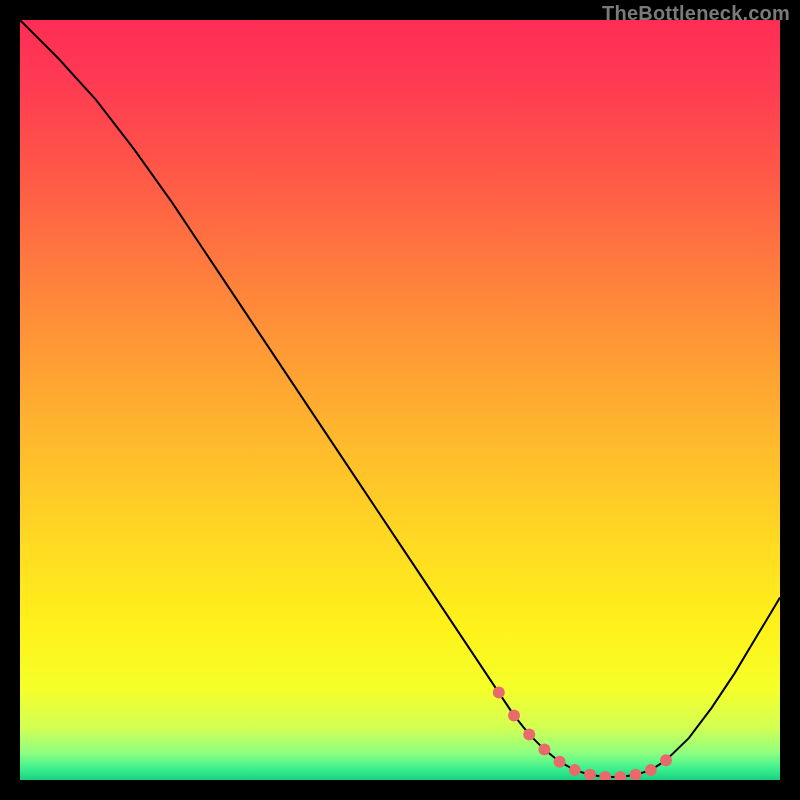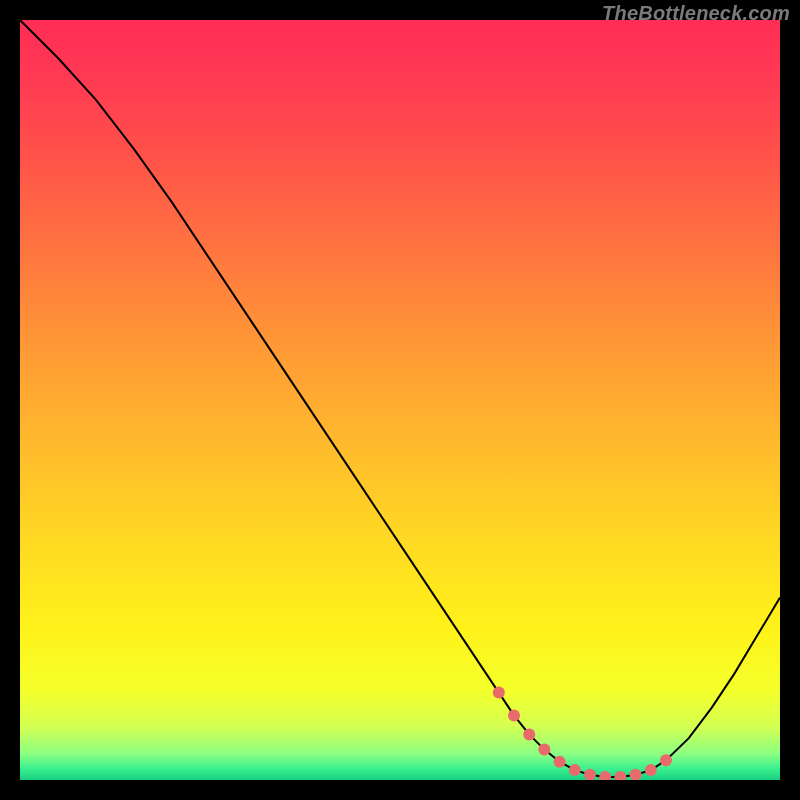--- a/index.html
+++ b/index.html
@@ -10,21 +10,20 @@
     background: #000000;
     overflow: hidden;
   }
   .frame {
     position: absolute;
     left: 0;
     top: 0;
     width: 800px;
     height: 800px;
     background: #000000;
-    font-style: italic;
   }
   .watermark {
     position: absolute;
     top: 2px;
     right: 10px;
     color: #7a7a7a;
     font-family: Arial, Helvetica, sans-serif;
     font-size: 20px;
     font-weight: 600;
     letter-spacing: 0.2px;

